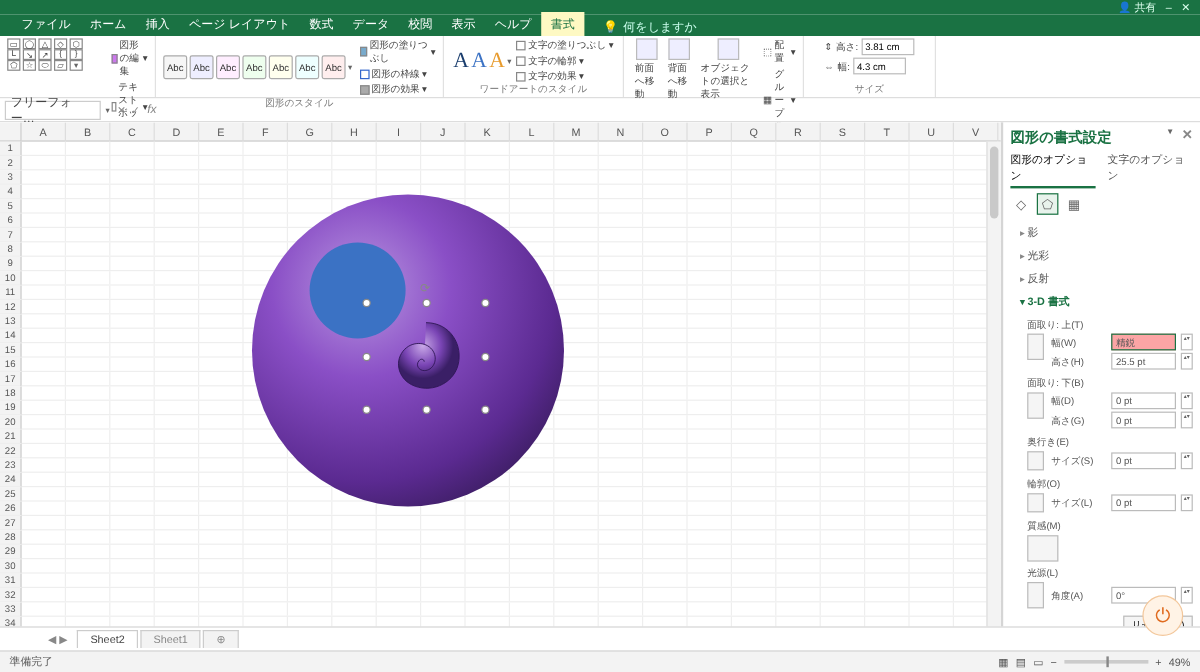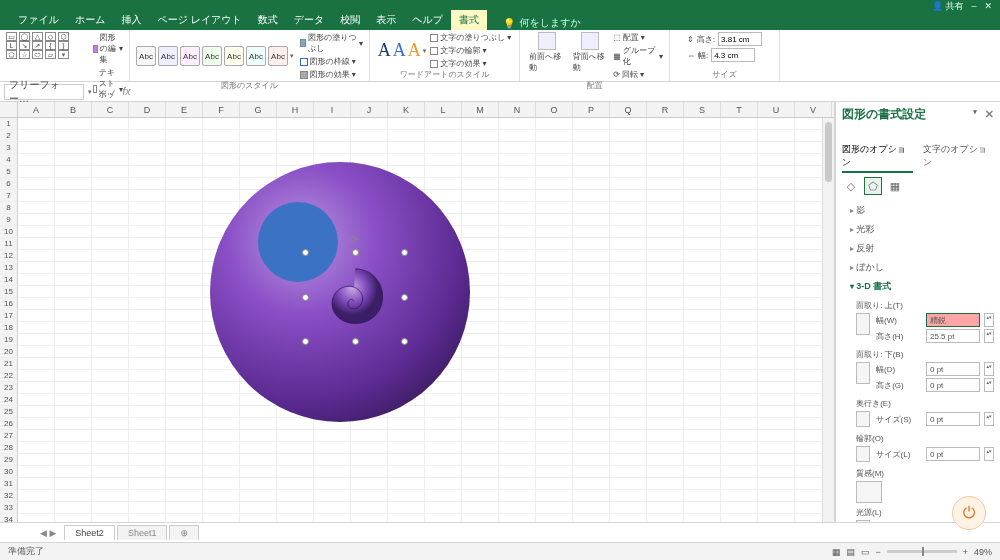--- a/index.html
+++ b/index.html
@@ -44,21 +44,21 @@
 .sphere-ball { width:100%; height:100%; border-radius:50%; background: radial-gradient(circle at 35% 30%, #b896e0 0%, #8a4fc6 30%, #5b2a91 65%, #1a0f2f 100%);}
 .blue-circle { position:absolute; left:48px; top:40px; width:80px; height:80px; border-radius:50%; background:#3b72c4;}
 .selection { position:absolute; left:305px; top:150px; width:100px; height:90px;}
 .handle { position:absolute; width:7px; height:7px; background:#fff; border:1px solid #888; border-radius:50%;}
 .h-nw{top:-3px;left:-3px}.h-n{top:-3px;left:calc(50% - 3px)}.h-ne{top:-3px;right:-3px}.h-w{top:calc(50% - 3px);left:-3px}.h-e{top:calc(50% - 3px);right:-3px}.h-sw{bottom:-3px;left:-3px}.h-s{bottom:-3px;left:calc(50% - 3px)}.h-se{bottom:-3px;right:-3px}
 .rot-handle{position:absolute;top:-18px;left:calc(50% - 5px);width:10px;height:10px;font-size:10px;color:#888;}
 .swirl{position:absolute; left:12px; top:8px; width:76px; height:74px;}
 .scr-v{position:absolute;right:0;top:16px;bottom:0;width:12px;background:#f3f3f3;border-left:1px solid #ddd;}
 .scr-thumb-v{position:absolute;top:4px;left:2px;right:2px;height:60px;background:#c9c9c9;border-radius:4px;}
 .side-panel { width:165px; background:#fff; border-left:1px solid #d5d5d5; padding:4px 6px; font-size:10px; overflow:hidden;}
-.panel-title { color:#1a7243; font-size:12px; font-weight:bold; margin-bottom:20px; display:flex; justify-content:space-between; align-items:center;}
+.panel-title { color:#1a7243; font-size:12px; font-weight:bold; margin-bottom:4px; display:flex; justify-content:space-between; }
 .panel-tabs { display:flex; gap:10px; font-size:9px; color:#555; margin-bottom:4px;justify-content:flex-end;}
 .panel-tabs .pt { padding-bottom:2px;}
 .panel-tabs .pt.active { border-bottom:2px solid #1a7243; color:#000;}
 .icon-row { display:flex; gap:4px; margin-bottom:6px;}
 .icon-row span { width:18px; height:18px; border:1px solid transparent; display:flex; align-items:center; justify-content:center; font-size:11px; color:#666;}
 .icon-row span.active { border:1px solid #1a7243; background:#e8f3ec;}
 .collapsed { color:#555; font-size:9px; padding:3px 0 3px 8px; cursor:pointer;}
 .collapsed::before { content:"▸ "; font-size:8px; color:#888;}
 .expanded::before { content:"▾ "; color:#1a7243;}
 .expanded { color:#1a7243; font-weight:bold;}
@@ -178,20 +178,24 @@
 
   <div class="ribbon-group" style="width:150px">
     <div style="display:flex;gap:2px;align-items:flex-start">
       <div class="rb-btn">
           <div class="rb-icon"></div>
           <span>前面へ移動</span>
         </div>
       <div class="rb-btn">
           <div class="rb-icon"></div>
           <span>背面へ移動</span>
+        </div>
+      <div class="rb-btn">
+          <div class="rb-icon"></div>
+          <span>オブジェクトの選択と表示</span>
         </div>
       <div class="text-stack">
         <div>⬚ <span>配置</span>▾</div>
         <div>▦ <span>グループ化</span>▾</div>
         <div>⟳ <span>回転</span>▾</div>
       </div>
     </div>
     <div class="label">配置</div>
   </div>
 
@@ -1138,21 +1142,20 @@
       <div class="pt">文字のオプション</div>
     </div>
     <div class="icon-row">
       <span>◇</span>
       <span class="active">⬠</span>
       <span>▦</span>
     </div>
     <div class="collapsed">影</div>
     <div class="collapsed">光彩</div>
     <div class="collapsed">反射</div>
-    <div class="collapsed">ぼかし</div>
     <div class="collapsed expanded">3-D 書式</div>
     <div class="sect-body">
       <div class="sub-lbl">面取り: 上(T)</div>
       <div style="display:flex;gap:6px;align-items:flex-start">
         <div class="sw-box"></div>
         <div style="flex:1">
           <div class="prop-row">
               <span class="lab">幅(W)</span>
               <span class="val" style="border-color:#1a7243;background:#fca5a5">精鋭</span>
               <span class="spin">▴▾</span>

